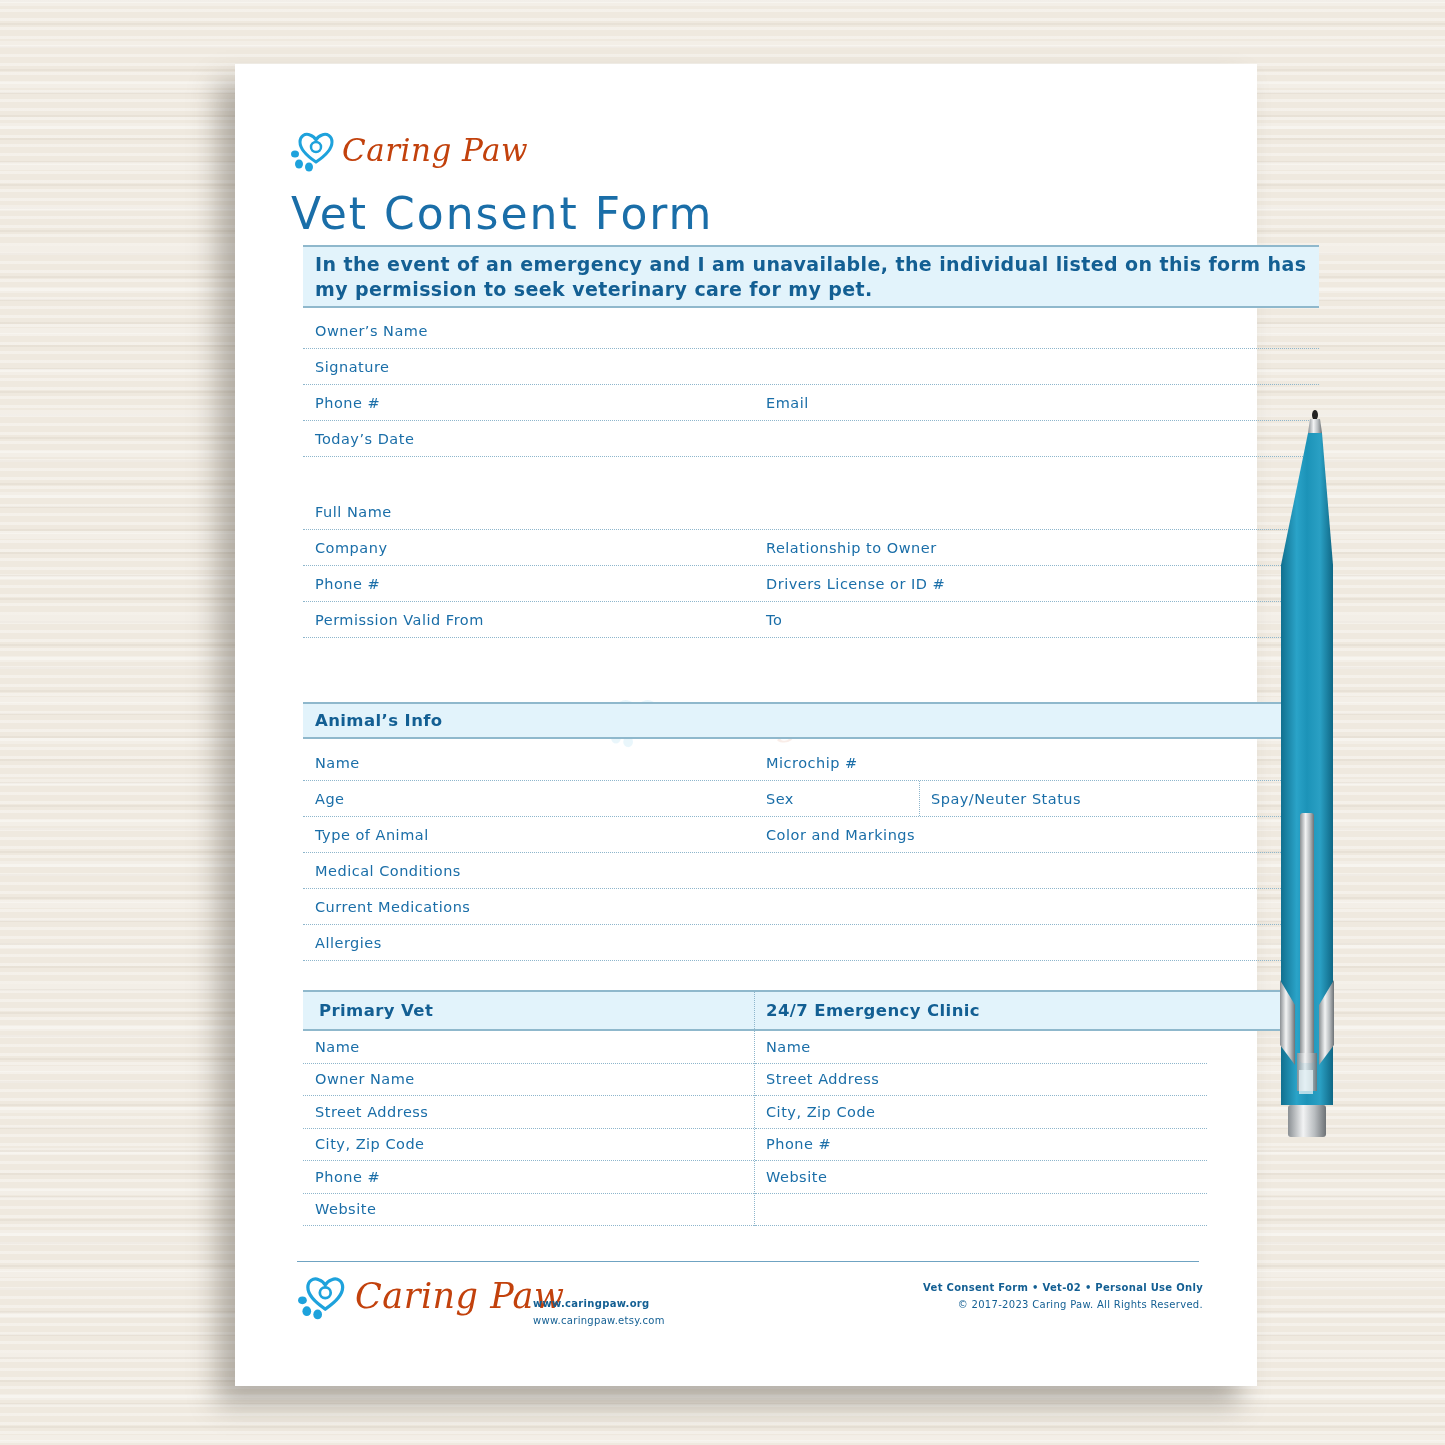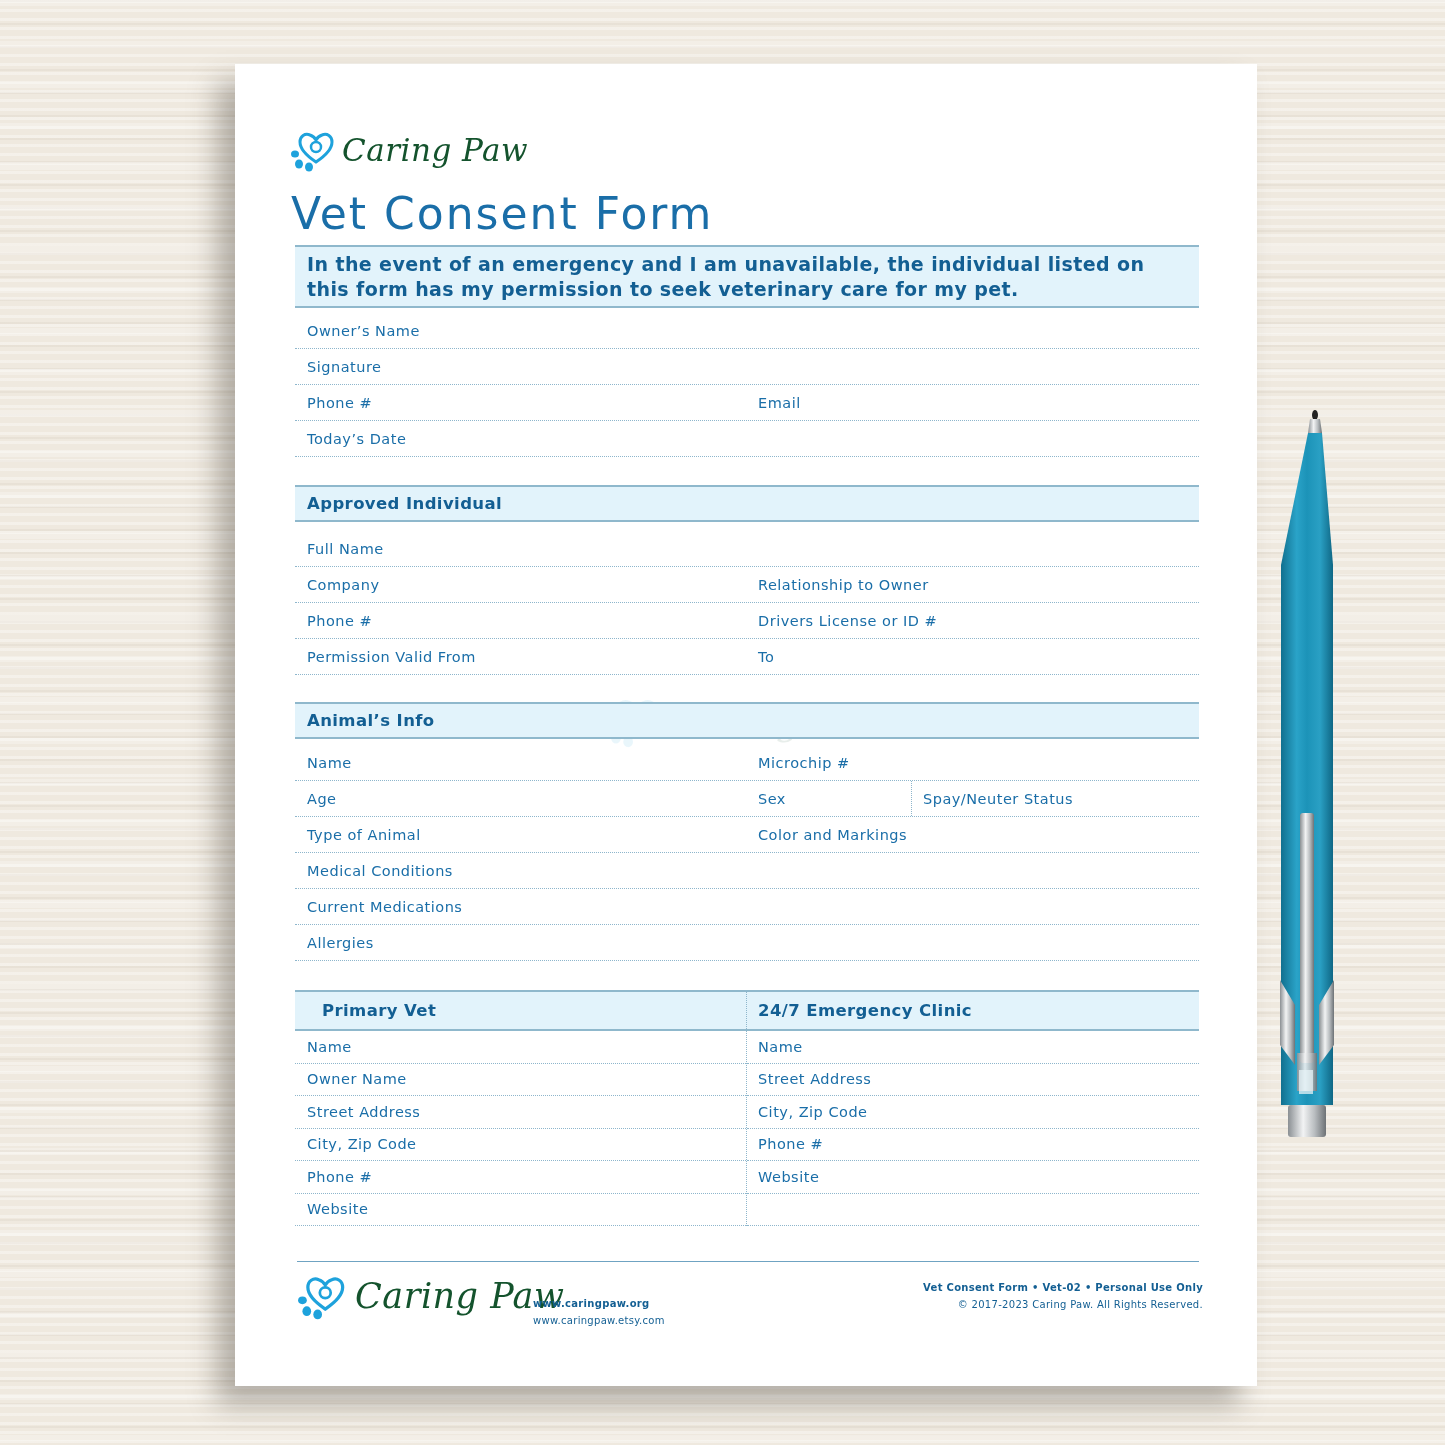--- a/index.html
+++ b/index.html
@@ -22,34 +22,34 @@
     box-shadow: -18px 18px 26px rgba(60,55,45,0.35);
   }
 
   .logo-top {
     position: absolute; left: 55px; top: 64px;
     display: flex; align-items: center; gap: 6px;
   }
   .logo-text {
     font-family: "DejaVu Serif", serif;
     font-style: italic;
-    color: #14532d;
+    color: #c2410c;
     font-size: 31px;
     letter-spacing: 0.5px;
   }
   .title {
     position: absolute; left: 56px; top: 124px;
     font-family: "DejaVu Sans", sans-serif;
     font-size: 44px;
     color: #1a6ea8;
     letter-spacing: 2px;
     font-weight: normal;
   }
 
-  .form { position: absolute; left: 60px; width: 904px; }
+  .form { position: absolute; left: 68px; width: 1016px; }
 
   .banner {
     background: #e2f3fb;
     border-top: 2px solid #8fb8cc;
     border-bottom: 2px solid #8fb8cc;
     color: #135f93;
     font-weight: bold;
   }
   .intro { top: 181px; padding: 5px 12px 4px 12px; font-size: 19px; line-height: 25px; letter-spacing: 0.4px; }
 
@@ -75,21 +75,21 @@
   .vet-row {
     height: 32.5px;
     border-bottom: 1.5px dotted #8eb6cc;
     display: flex; align-items: center;
     padding-left: 12px;
     color: #1a6ea8; font-size: 14.5px; letter-spacing: 0.5px;
   }
   .vet-col.right .vet-row { padding-left: 11px; }
   .vet-col.right .vet-row.empty { }
   .vet-head { display: flex; }
-  .vet-head .h { height: 37px; display: flex; align-items: center; padding-left: 27px; font-size: 16.5px; letter-spacing: 0.4px; }
+  .vet-head .h { height: 37px; display: flex; align-items: center; padding-left: 16px; font-size: 16.5px; letter-spacing: 0.4px; }
   .vet-head .h.left { width: 451px; }
   .vet-head .h.right { width: 453px; border-left: 1.5px dotted #8eb6cc; padding-left: 11px; }
 
   .watermark {
     position: absolute; left: 370px; top: 630px;
     display: flex; align-items: center; gap: 6px;
     opacity: 0.09; pointer-events: none;
   }
   .watermark .logo-text { font-size: 38px; }
 
@@ -145,21 +145,20 @@
     <div class="row">
       <span class="c1">Phone #</span>
       <span class="c2">Email</span>
     </div>
     <div class="row">
         <span class="c1">Today’s Date</span>
       </div>
   </div>
 
   <div class="form" style="top: 421px;">
-    <div class="banner sec-head">Approved Individual</div>
     <div style="height: 9px;"></div>
     <div class="row">
         <span class="c1">Full Name</span>
       </div>
     <div class="row">
       <span class="c1">Company</span>
       <span class="c2">Relationship to Owner</span>
     </div>
     <div class="row">
       <span class="c1">Phone #</span>

